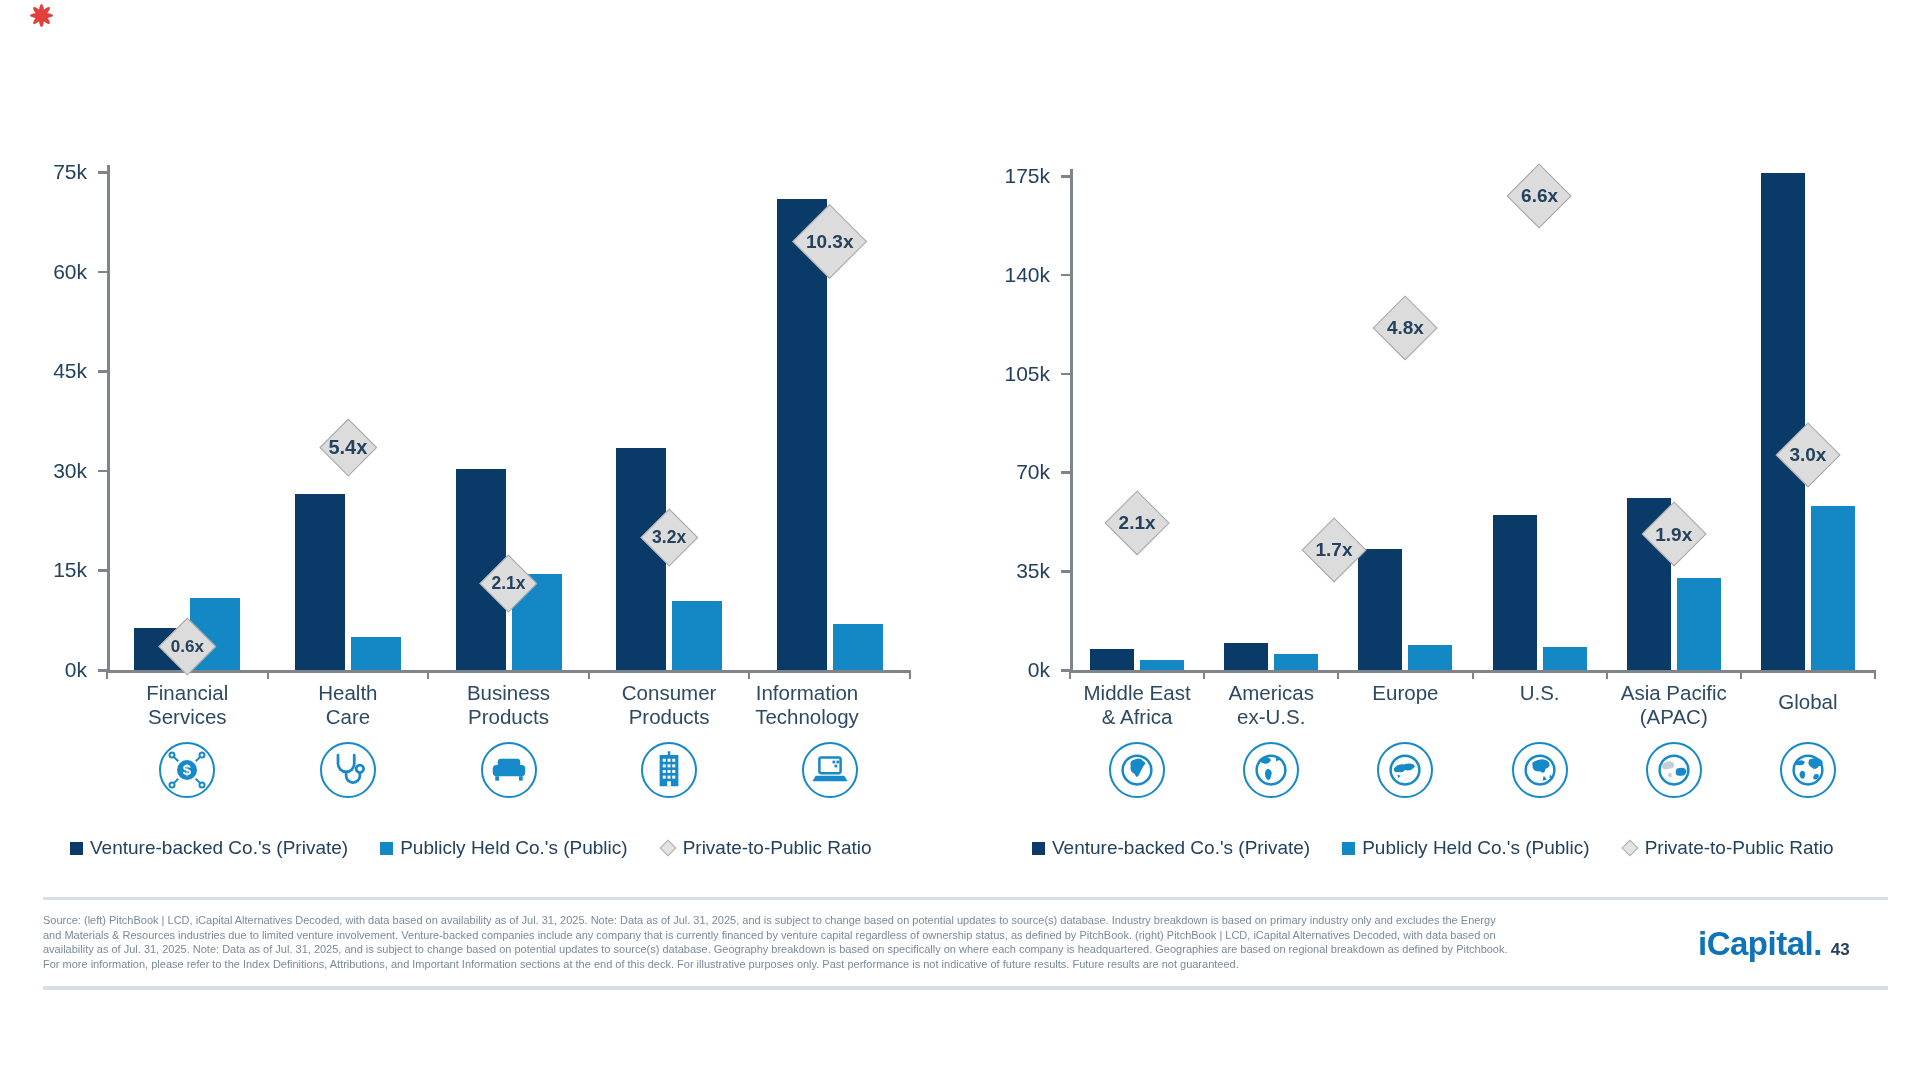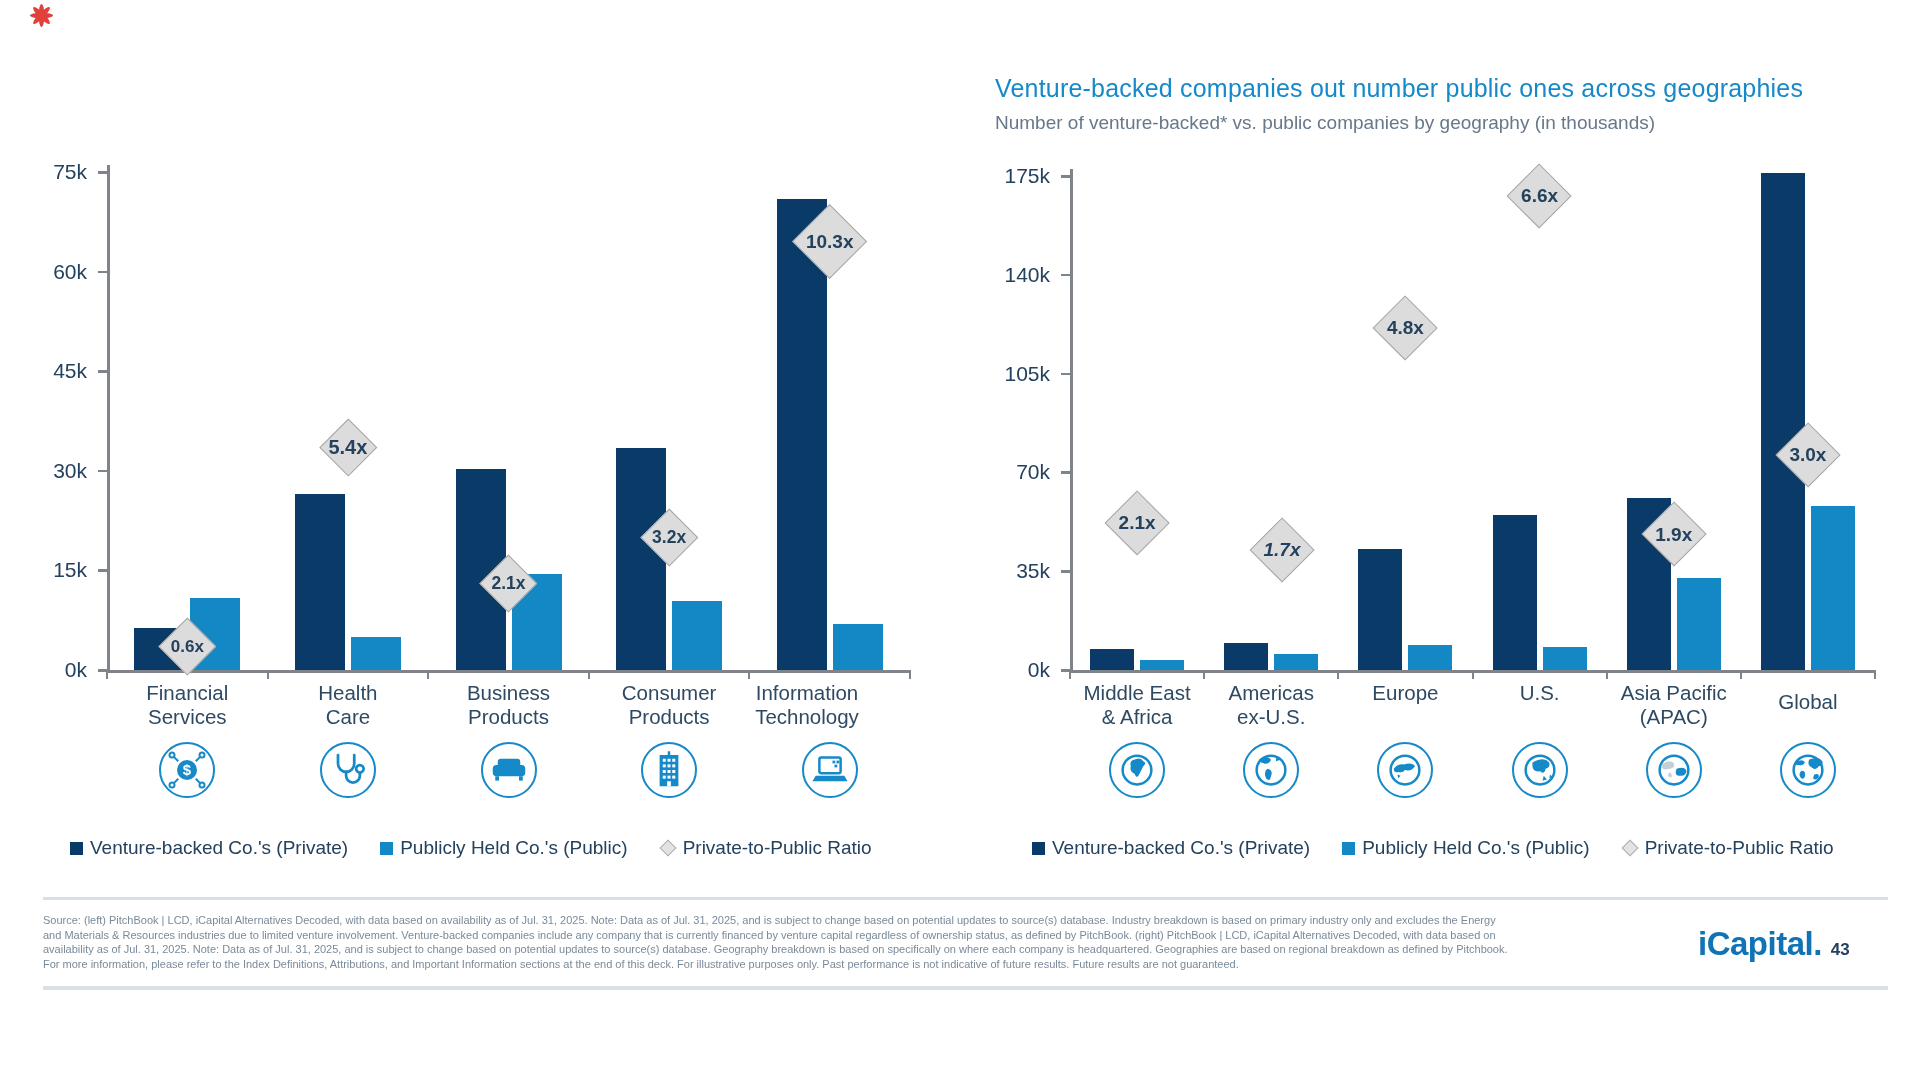--- a/index.html
+++ b/index.html
@@ -39,22 +39,20 @@
     <svg viewBox="-10 -10 20 20" width="25" height="25">
       <g fill="#E2403C">
         <ellipse rx="2.3" ry="9.3"></ellipse>
         <ellipse rx="2.3" ry="9.3" transform="rotate(45)"></ellipse>
         <ellipse rx="2.3" ry="9.3" transform="rotate(90)"></ellipse>
         <ellipse rx="2.3" ry="9.3" transform="rotate(135)"></ellipse>
       </g>
     </svg>
   </div>
 
-  <div class="abs chart-title" style="left:995px;">Venture-backed companies out number public ones across geographies</div>
-  <div class="abs chart-subtitle" style="left:995px;">Number of venture-backed* vs. public companies by geography (in thousands)</div>
 
   <div id="charts-layer">
       <div class="axis" style="position: absolute; left: 107px; top: 165px; width: 2.5px; height: 507px; z-index: 3;"></div>
       <div class="axis" style="position: absolute; left: 98px; top: 669px; width: 9px; height: 2.5px; z-index: 3;"></div>
       <div class="ytick-label" style="position: absolute; left: 17px; top: 658px;">0k</div>
       <div class="axis" style="position: absolute; left: 98px; top: 569.4px; width: 9px; height: 2.5px; z-index: 3;"></div>
       <div class="ytick-label" style="position: absolute; left: 17px; top: 558.4px;">15k</div>
       <div class="axis" style="position: absolute; left: 98px; top: 469.8px; width: 9px; height: 2.5px; z-index: 3;"></div>
       <div class="ytick-label" style="position: absolute; left: 17px; top: 458.8px;">30k</div>
       <div class="axis" style="position: absolute; left: 98px; top: 370.2px; width: 9px; height: 2.5px; z-index: 3;"></div>
@@ -227,21 +225,21 @@
       <div class="cat-label" style="position: absolute; left: 1179.25px; top: 681px; width: 184px;">Americas
 ex-U.S.</div>
       <div class="icon-circle" style="left: 1243.25px; top: 742px;">
         <svg viewBox="-16 -16 32 32">
           <circle r="11.5" fill="none" stroke="#1689C9" stroke-width="2"></circle>
           <path d="M-9,-9 q7,-3 9,1 q-2,4 -6,2.5 q-4,-1 -3,-3.5 z" fill="#1689C9"></path>
           <path d="M-3,-1 q5,1 3,6 q-1,5 -4,1.5 q-2,-5 1,-7.5 z" fill="#1689C9"></path>
           <path d="M4,-10 l4,1.5 l-4,1.5 z" fill="#1689C9"></path>
         </svg>
       </div>
-      <div class="diamond" style="left: 1249px; top: 517.029px; width: 66px; height: 66px; font-style: italic;">
+      <div class="diamond" style="left: 1301px; top: 517.029px; width: 66px; height: 66px;">
         <div class="dsq"></div>
         <div class="dlabel" style="font-size: 19px;">1.7x</div>
       </div>
       <div class="bar" style="left: 1358.42px; top: 548.617px; width: 44px; height: 121.383px; background: rgb(10, 58, 104); z-index: 2;"></div>
       <div class="bar" style="left: 1408.42px; top: 644.594px; width: 44px; height: 25.4057px; background: rgb(20, 136, 196); z-index: 2;"></div>
       <div class="cat-label" style="position: absolute; left: 1313.42px; top: 681px; width: 184px;">Europe</div>
       <div class="icon-circle" style="left: 1377.42px; top: 742px;">
         <svg viewBox="-16 -16 32 32">
           <circle r="11.5" fill="none" stroke="#1689C9" stroke-width="2"></circle>
           <path d="M-9,-1 q3,-4 8,-3.5 q7,-2 9,1.5 q-3,4.5 -8,3 q-2,2.5 -5,1.5 q-4,1 -4,-2.5 z" fill="#1689C9"></path>

